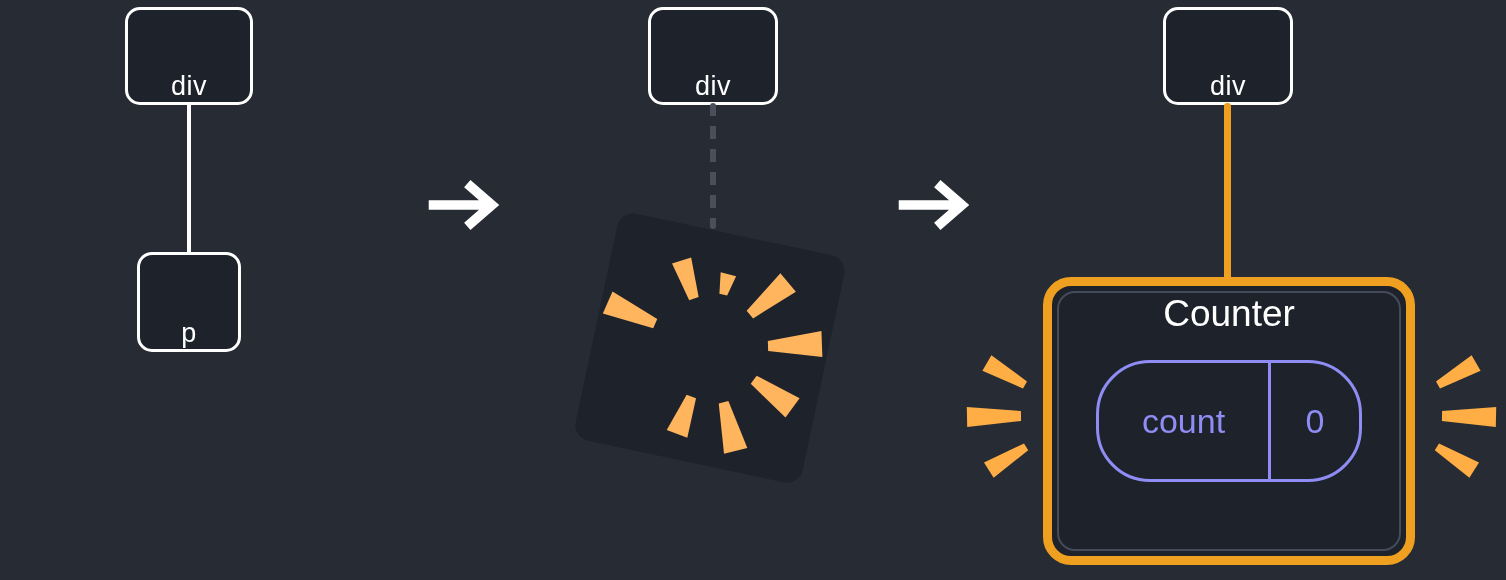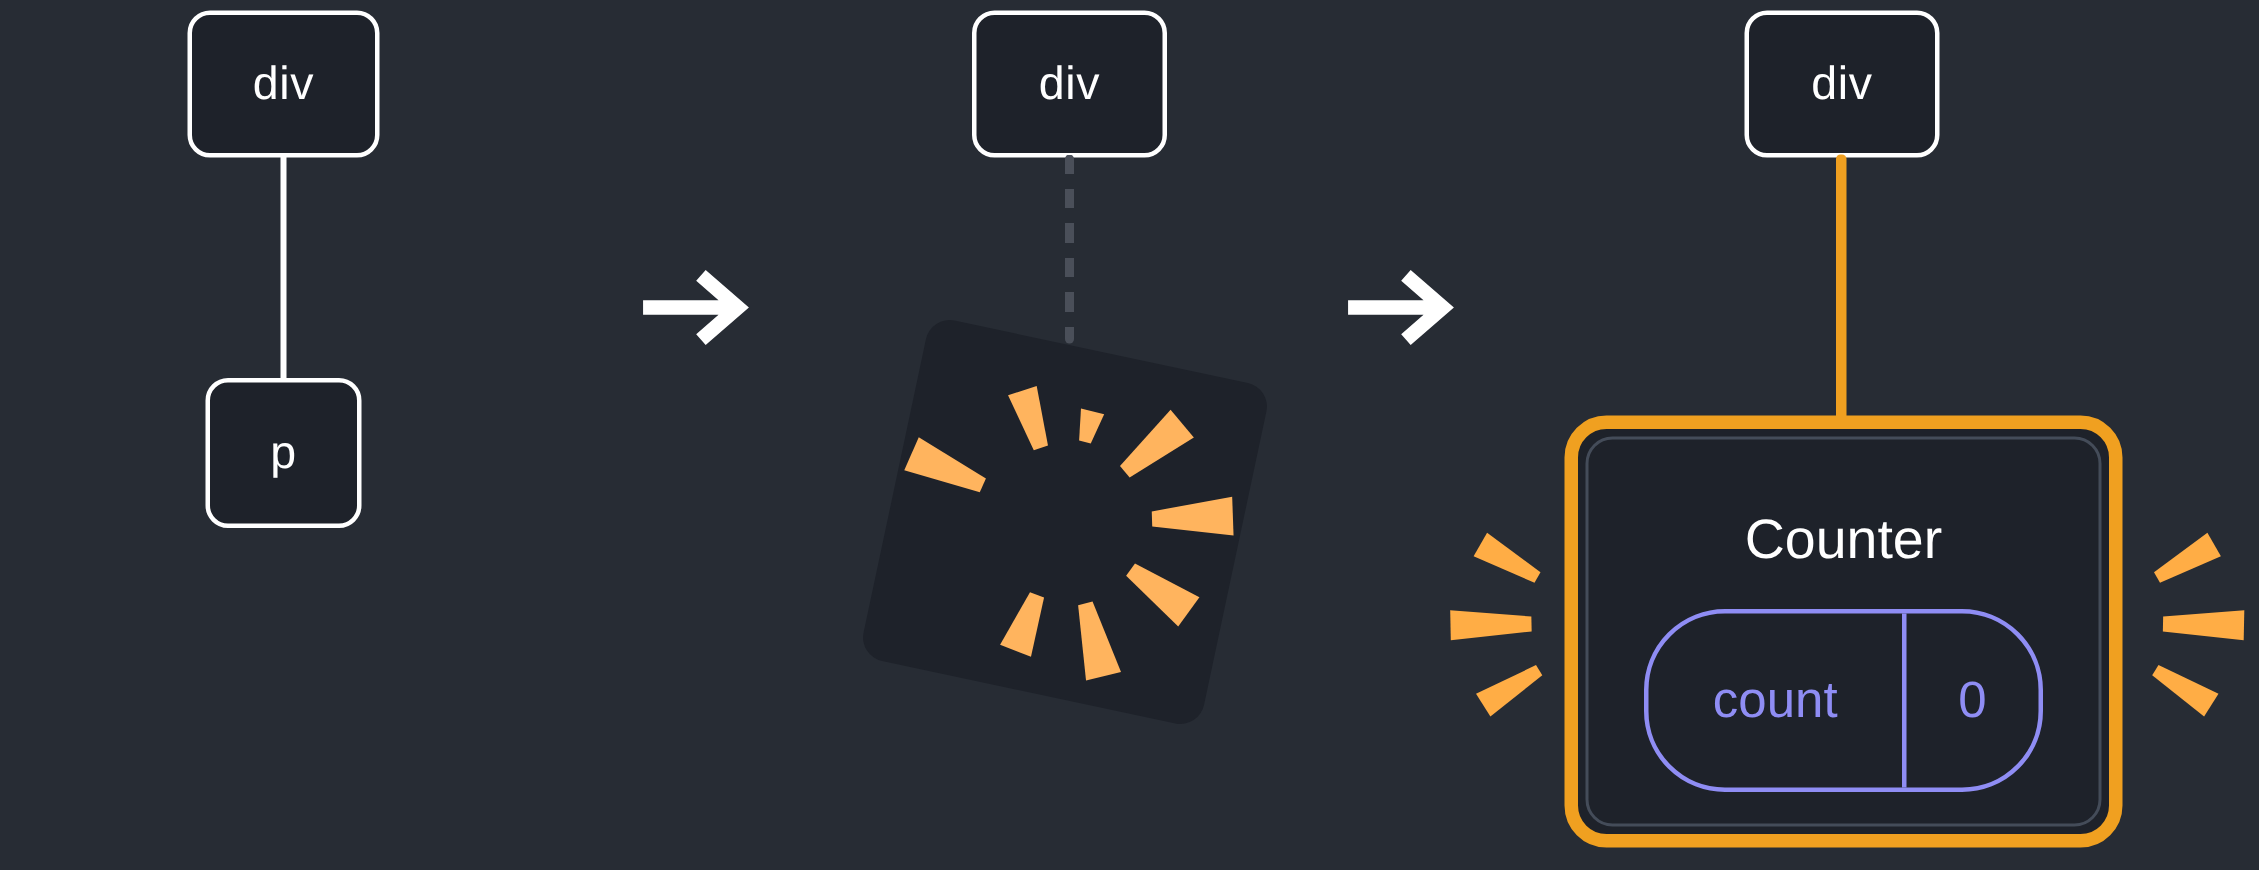--- a/index.html
+++ b/index.html
@@ -11,23 +11,23 @@
     overflow:hidden;
   }
   .canvas { position:absolute; inset:0; }
 
   
   .node {
     position:absolute;
     background:var(--node-fill, #1e222a);
     border:3.5px solid var(--node-border, #ffffff);
     border-radius:15px;
-    display:flex; align-items:center; justify-content:center;
+    display:flex; align-items:flex-end; justify-content:center;
     color:var(--text, #ffffff);
-    font-size:31px; font-weight:500; letter-spacing:0.5px;
+    font-size:27px; font-weight:500; letter-spacing:0.5px;
   }
 
   
   .vline { position:absolute; }
   .vline.white { width:3.5px; background:var(--node-border, #fff); border-radius:2px; }
   .vline.orange { width:7px; background:var(--orange, #f0a020); border-radius:3px; }
   .vline.dashed {
     width:6px; border-radius:3px;
     background:repeating-linear-gradient(to bottom, var(--dash-line,#4a4f59) 0 13px, transparent 13px 23px);
   }
@@ -50,21 +50,21 @@
     position:absolute; left:1043px; top:277px; width:372px; height:288px;
     background:var(--node-fill,#1e222a);
     border:9px solid var(--orange,#f0a020);
     border-radius:28px;
   }
   .counter-inner {
     position:absolute; inset:5px;
     border:2px solid var(--inner-line,#444c59);
     border-radius:18px;
     display:flex; flex-direction:column; align-items:center;
-    padding-top:46px; gap:25px;
+    gap:25px;
   }
   .counter-title { color:var(--text,#fff); font-size:37px; font-weight:500; }
   .state-pill {
     width:266px; height:122px;
     border:3px solid var(--purple,#8f8df4);
     border-radius:54px;
     display:flex; align-items:stretch;
     color:var(--purple,#8f8df4); font-size:34px;
   }
   .state-key { flex:1; display:flex; align-items:center; justify-content:center; }

